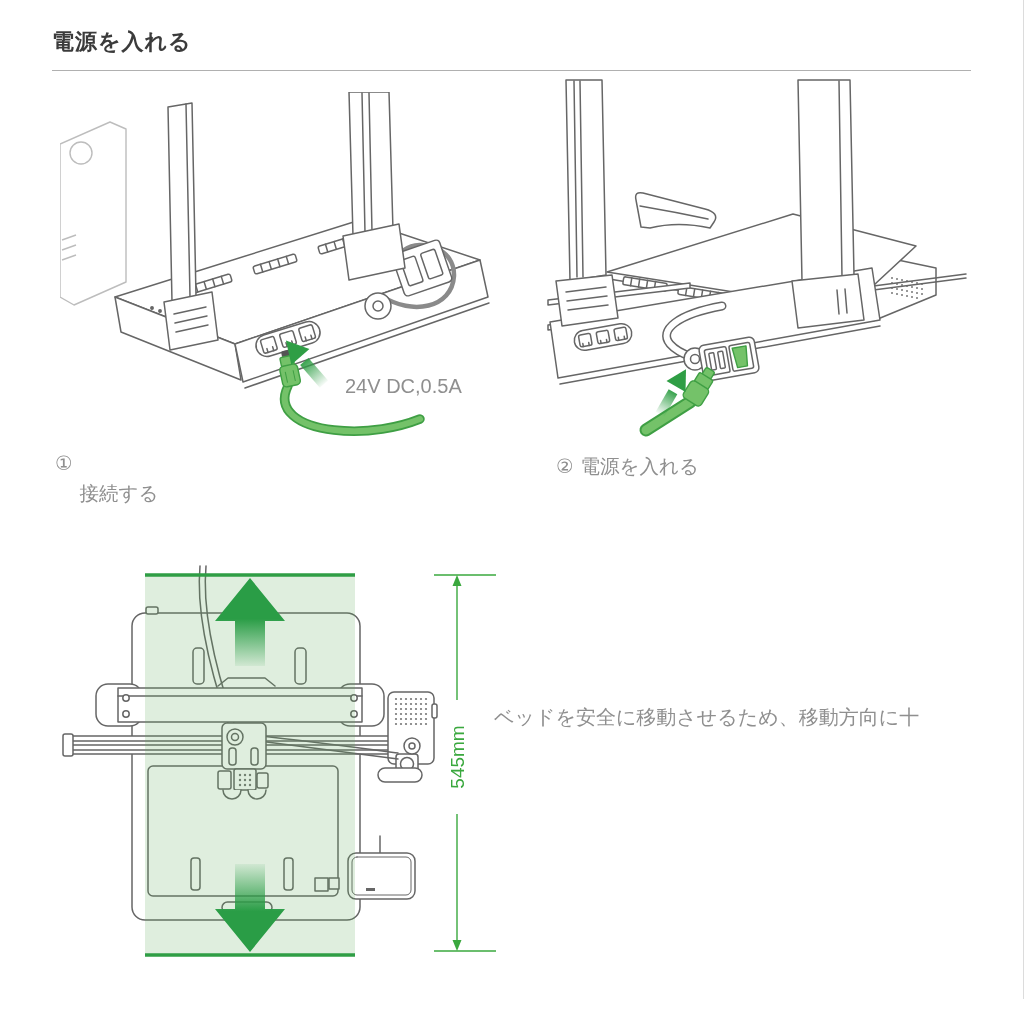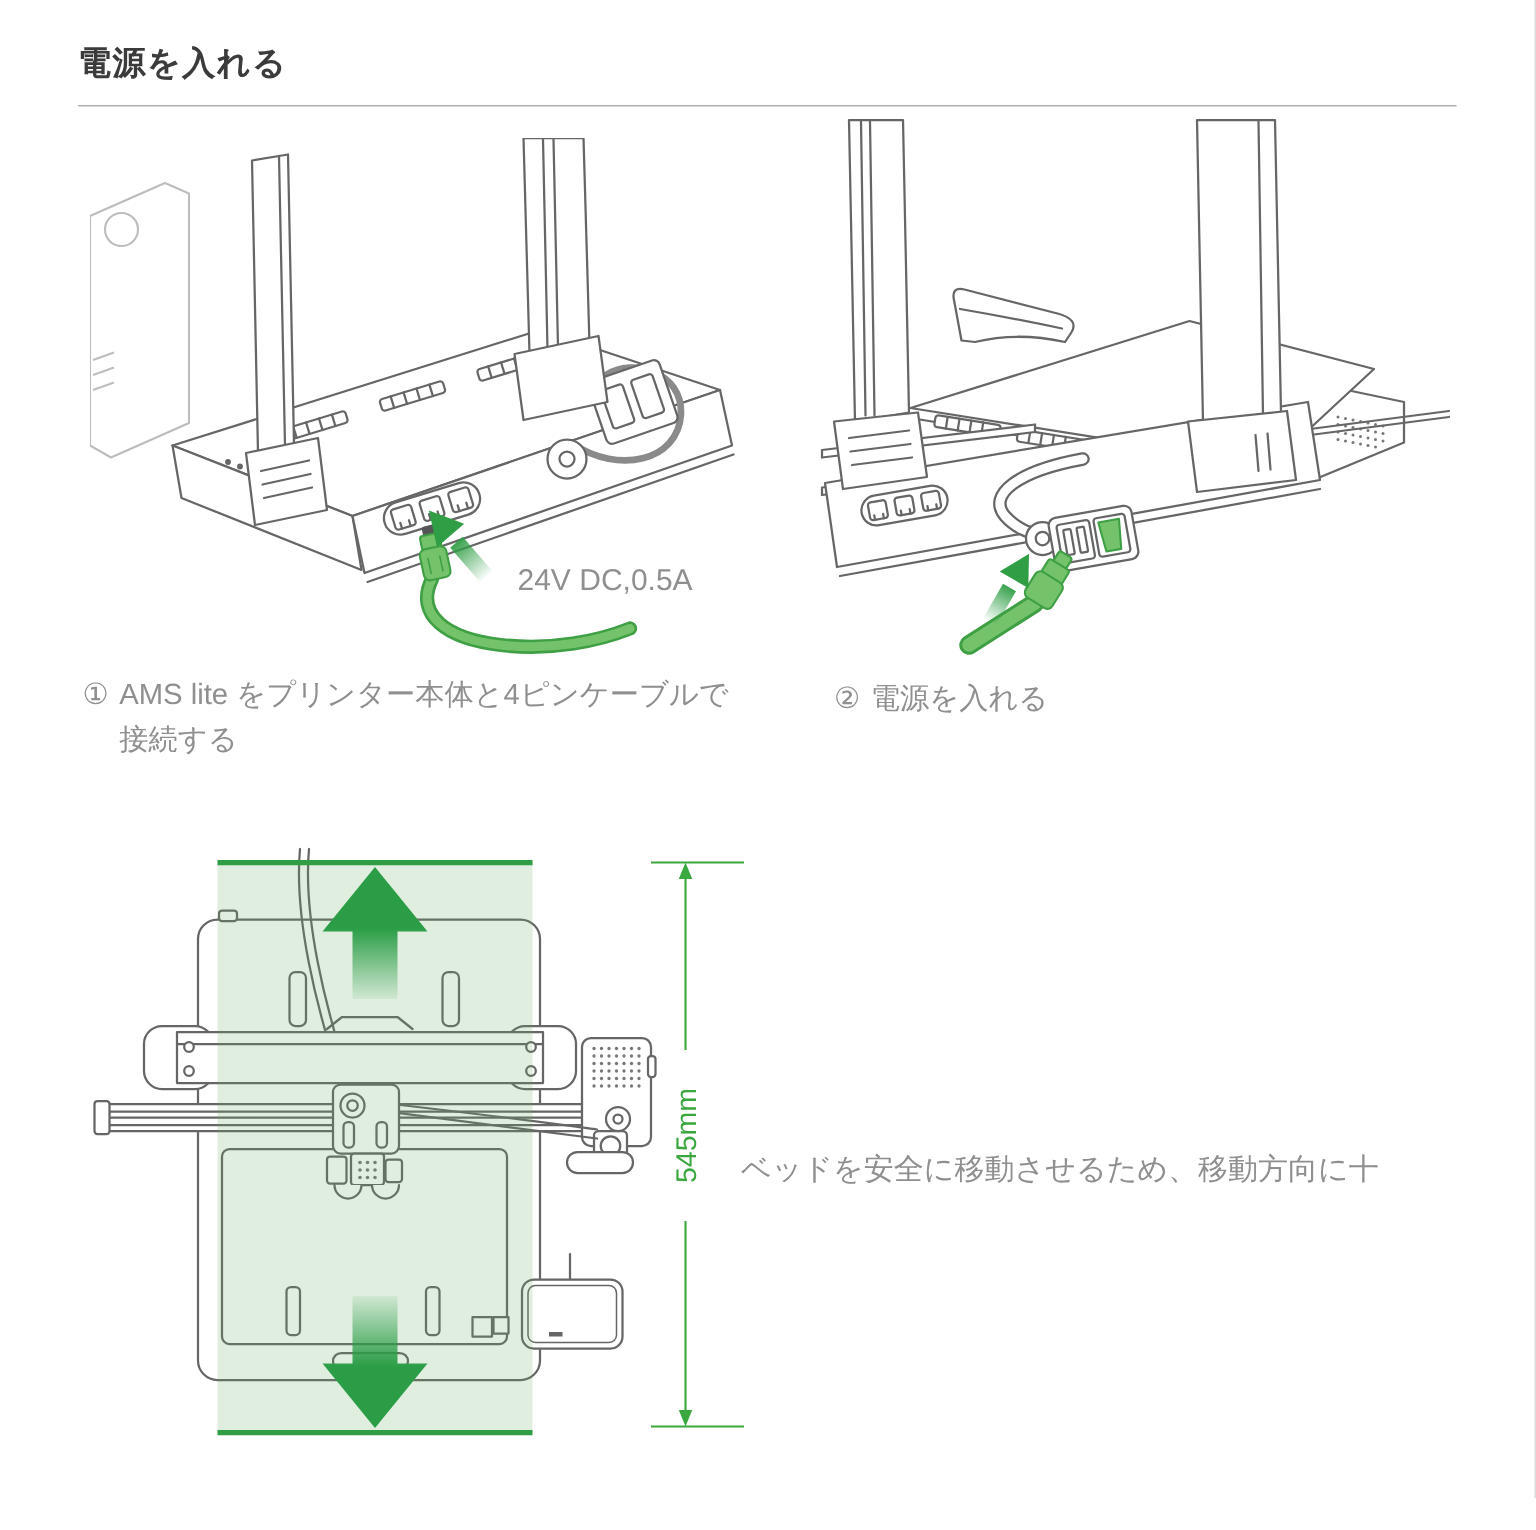--- a/index.html
+++ b/index.html
@@ -288,21 +288,21 @@
     </g>
 
     <g transform="translate(134,312) rotate(30)">
       <polygon points="0,-24 -11,-4 11,-4" fill="#2f9e45"></polygon>
       <rect x="-5" y="2" width="10" height="26" fill="url(#tailFade2)"></rect>
     </g>
   </svg>
 
   <div class="caption" style="left:55px;top:448px;">
     <span>①</span>
-    <span><span>AMS lite をプリンター本体と4ピンケーブルで</span><br><span>接続する</span></span>
+    <span><br><span>接続する</span></span>
   </div>
   <div class="caption" style="left:556px;top:451px;">
     <span>②</span>
     <span>電源を入れる</span>
   </div>
 
   <svg class="fig" style="left:60px;top:558px;" width="440" height="425" viewBox="0 0 440 425">
     <defs>
       <linearGradient id="fadeUp" gradientUnits="userSpaceOnUse" x1="0" y1="22" x2="0" y2="108">
         <stop offset="0" stop-color="#2a9d46"></stop>
@@ -445,16 +445,16 @@
       <line x1="374" y1="17" x2="436" y2="17"></line>
       <line x1="374" y1="393" x2="436" y2="393"></line>
       <line x1="397" y1="25" x2="397" y2="142"></line>
       <line x1="397" y1="256" x2="397" y2="385"></line>
       <polygon points="397,17 392.5,28 401.5,28" fill="#3aa83e" stroke="none"></polygon>
       <polygon points="397,393 392.5,382 401.5,382" fill="#3aa83e" stroke="none"></polygon>
     </g>
     <text transform="translate(404,199) rotate(-90)" text-anchor="middle" font-size="19" fill="#3aa83e">545mm</text>
   </svg>
 
-  <div class="note" style="left:494px;top:765px;">
+  <div class="note" style="left:494px;top:702px;">
     <span>ベッドを安全に移動させるため、移動方向に十</span><br>
   </div>
 </div>
 
 </body></html>

